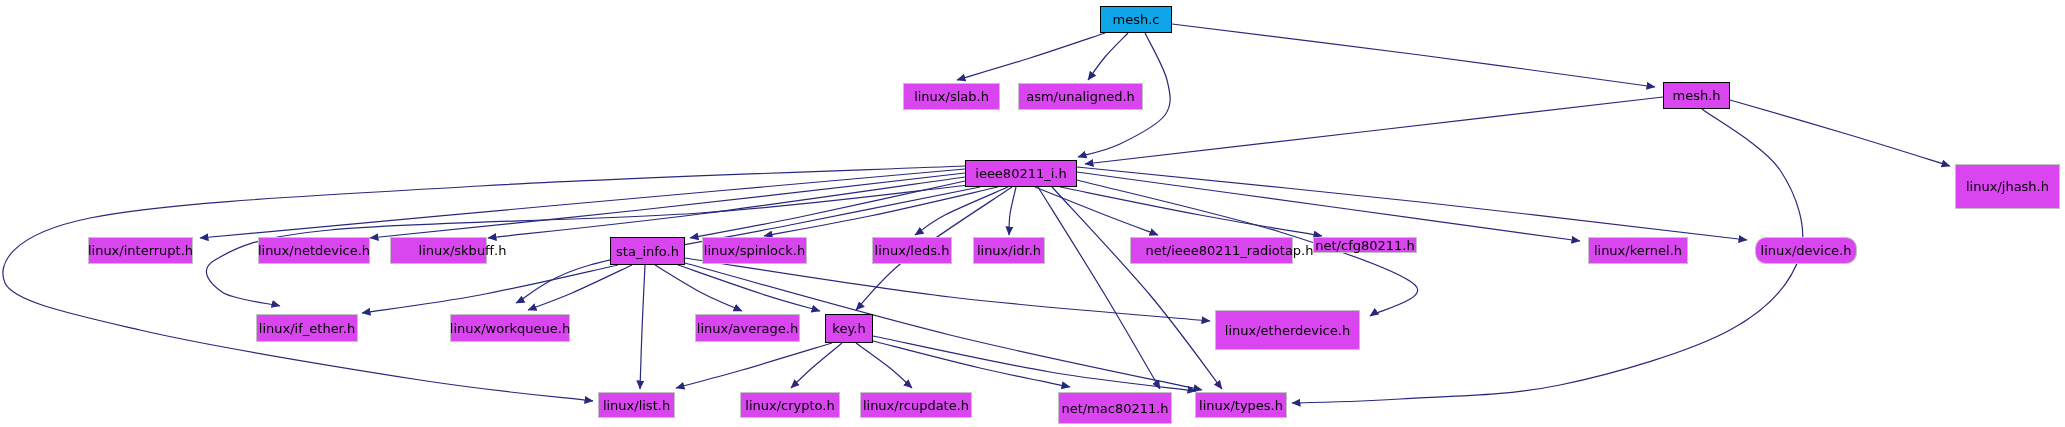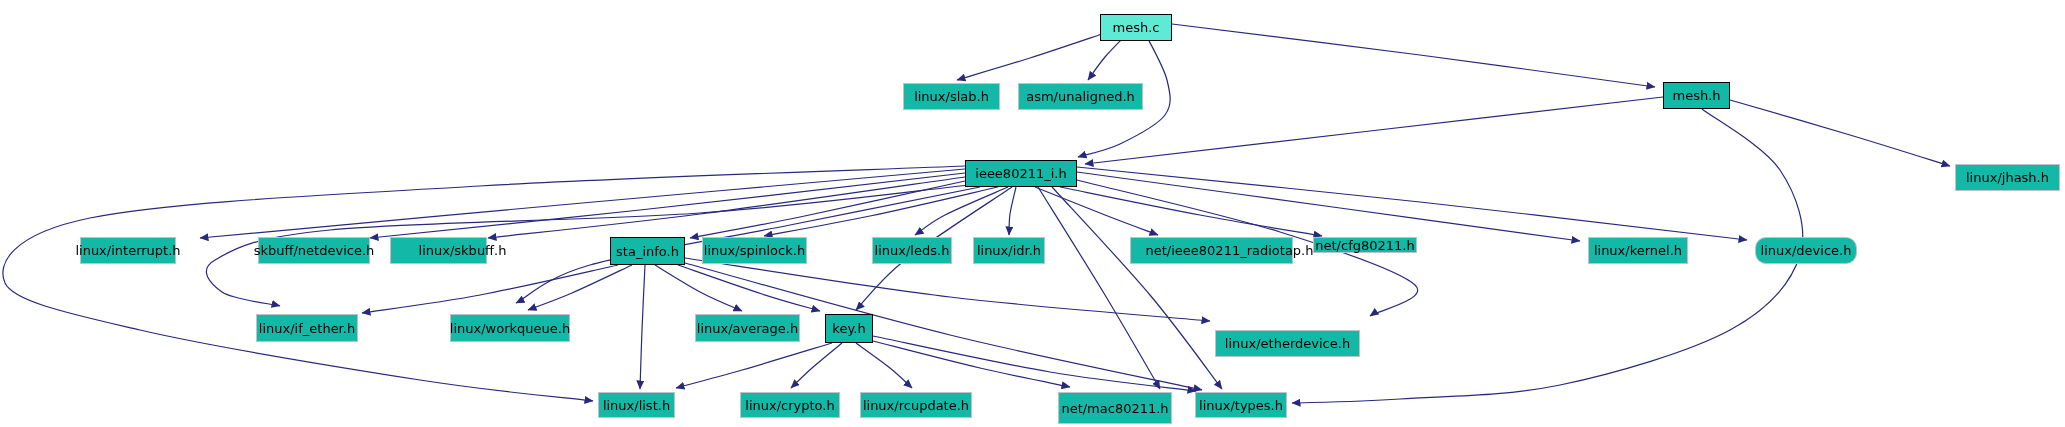--- a/index.html
+++ b/index.html
@@ -3,28 +3,28 @@
 <meta charset="utf-8">
 <style>
   html,body{margin:0;padding:0;background:#ffffff;}
   body{font-family:"DejaVu Sans","Liberation Sans",sans-serif;}
   .graph{position:relative;width:2065px;height:427px;background:#ffffff;overflow:hidden;}
   .graph svg{position:absolute;left:0;top:0;}
   .node{
     position:absolute;
     display:flex;align-items:center;justify-content:center;
     box-sizing:border-box;
-    background:#14b8a6;
+    background:#d946ef;
     border:1px solid #c2c2c2;
     font-size:13px;color:#000;
     white-space:nowrap;
     cursor:pointer;
   }
   .node.highlight{border:1.6px solid #000000;}
-  .node.root{background:#5eead4;border:1.6px solid #000000;cursor:default;margin-top:8px;}
+  .node.root{background:#0ea5e9;border:1.6px solid #000000;cursor:default;}
   .edge{fill:none;stroke-width:1.2px;}
 </style>
 </head>
 <body>
 
 <div class="graph">
   <svg id="edge-layer" width="2065" height="427" viewBox="0 0 2065 427">
     <defs>
       <marker id="arrow" markerWidth="10" markerHeight="8" refX="8.5" refY="4" orient="auto" markerUnits="userSpaceOnUse">
         <path d="M0,0 L9,4 L0,8 z" fill="#28287d"></path>
@@ -69,36 +69,36 @@
         <path d="M 873 341 C 890.8333333333334 345.5 947.1666666666666 360.3333333333333 980 368 C 1012.8333333333334 375.6666666666667 1055 383.8333333333333 1070 387" class="edge" stroke="#28287d" marker-end="url(#arrow)"></path>
         <path d="M 873 336 C 902.5 342 996.1666666666666 362.8333333333333 1050 372 C 1103.8333333333333 381.1666666666667 1171.6666666666667 387.8333333333333 1196 391" class="edge" stroke="#28287d" marker-end="url(#arrow)"></path>
       </g>
   </svg>
   <div id="node-layer">
       <div class="node root" style="left: 1100px; top: 6px; width: 72px; height: 27px;">mesh.c</div>
       <div class="node" style="left: 903px; top: 83px; width: 97px; height: 27px;">linux/slab.h</div>
       <div class="node" style="left: 1018px; top: 83px; width: 125px; height: 27px;">asm/unaligned.h</div>
       <div class="node highlight" style="left: 1663px; top: 82px; width: 67px; height: 27px;">mesh.h</div>
       <div class="node highlight" style="left: 965px; top: 160px; width: 112px; height: 27px;">ieee80211_i.h</div>
-      <div class="node" style="left: 1955px; top: 164px; width: 105px; height: 27px;">linux/jhash.h</div>
-      <div class="node" style="left: 80px; top: 237px; width: 96px; height: 27px;">linux/interrupt.h</div>
-      <div class="node" style="left: 258px; top: 237px; width: 112px; height: 27px;">skbuff/netdevice.h</div>
+      <div class="node" style="left: 1955px; top: 164px; width: 105px; height: 45px;">linux/jhash.h</div>
+      <div class="node" style="left: 88px; top: 237px; width: 105px; height: 27px;">linux/interrupt.h</div>
+      <div class="node" style="left: 258px; top: 237px; width: 112px; height: 27px;">linux/netdevice.h</div>
       <div class="node" style="left: 390px; top: 237px; width: 97px; height: 27px; padding-left: 48px;">linux/skbuff.h</div>
       <div class="node highlight" style="left: 610px; top: 237px; width: 75px; height: 28px;">sta_info.h</div>
       <div class="node" style="left: 702px; top: 237px; width: 105px; height: 27px;">linux/spinlock.h</div>
       <div class="node" style="left: 872px; top: 237px; width: 80px; height: 27px;">linux/leds.h</div>
       <div class="node" style="left: 973px; top: 237px; width: 72px; height: 27px;">linux/idr.h</div>
       <div class="node" style="left: 1130px; top: 237px; width: 163px; height: 27px; padding-left: 36px;">net/ieee80211_radiotap.h</div>
       <div class="node" style="left: 1313px; top: 237px; width: 104px; height: 16px;">net/cfg80211.h</div>
       <div class="node" style="left: 1588px; top: 237px; width: 100px; height: 27px;">linux/kernel.h</div>
       <div class="node" style="left: 1755px; top: 237px; width: 102px; height: 27px; border-radius: 11px;">linux/device.h</div>
       <div class="node" style="left: 256px; top: 314px; width: 102px; height: 28px;">linux/if_ether.h</div>
       <div class="node" style="left: 450px; top: 314px; width: 120px; height: 28px;">linux/workqueue.h</div>
       <div class="node" style="left: 695px; top: 314px; width: 105px; height: 28px;">linux/average.h</div>
       <div class="node highlight" style="left: 825px; top: 314px; width: 48px; height: 29px;">key.h</div>
-      <div class="node" style="left: 1215px; top: 330px; width: 145px; height: 27px; text-align: right;">linux/etherdevice.h</div>
+      <div class="node" style="left: 1215px; top: 310px; width: 145px; height: 40px; text-align: right;">linux/etherdevice.h</div>
       <div class="node" style="left: 598px; top: 392px; width: 77px; height: 26px;">linux/list.h</div>
       <div class="node" style="left: 740px; top: 392px; width: 100px; height: 26px;">linux/crypto.h</div>
       <div class="node" style="left: 860px; top: 392px; width: 112px; height: 26px;">linux/rcupdate.h</div>
       <div class="node" style="left: 1058px; top: 392px; width: 114px; height: 32px;">net/mac80211.h</div>
       <div class="node" style="left: 1195px; top: 392px; width: 92px; height: 26px;">linux/types.h</div>
     </div>
 </div>
 
 </body></html>

